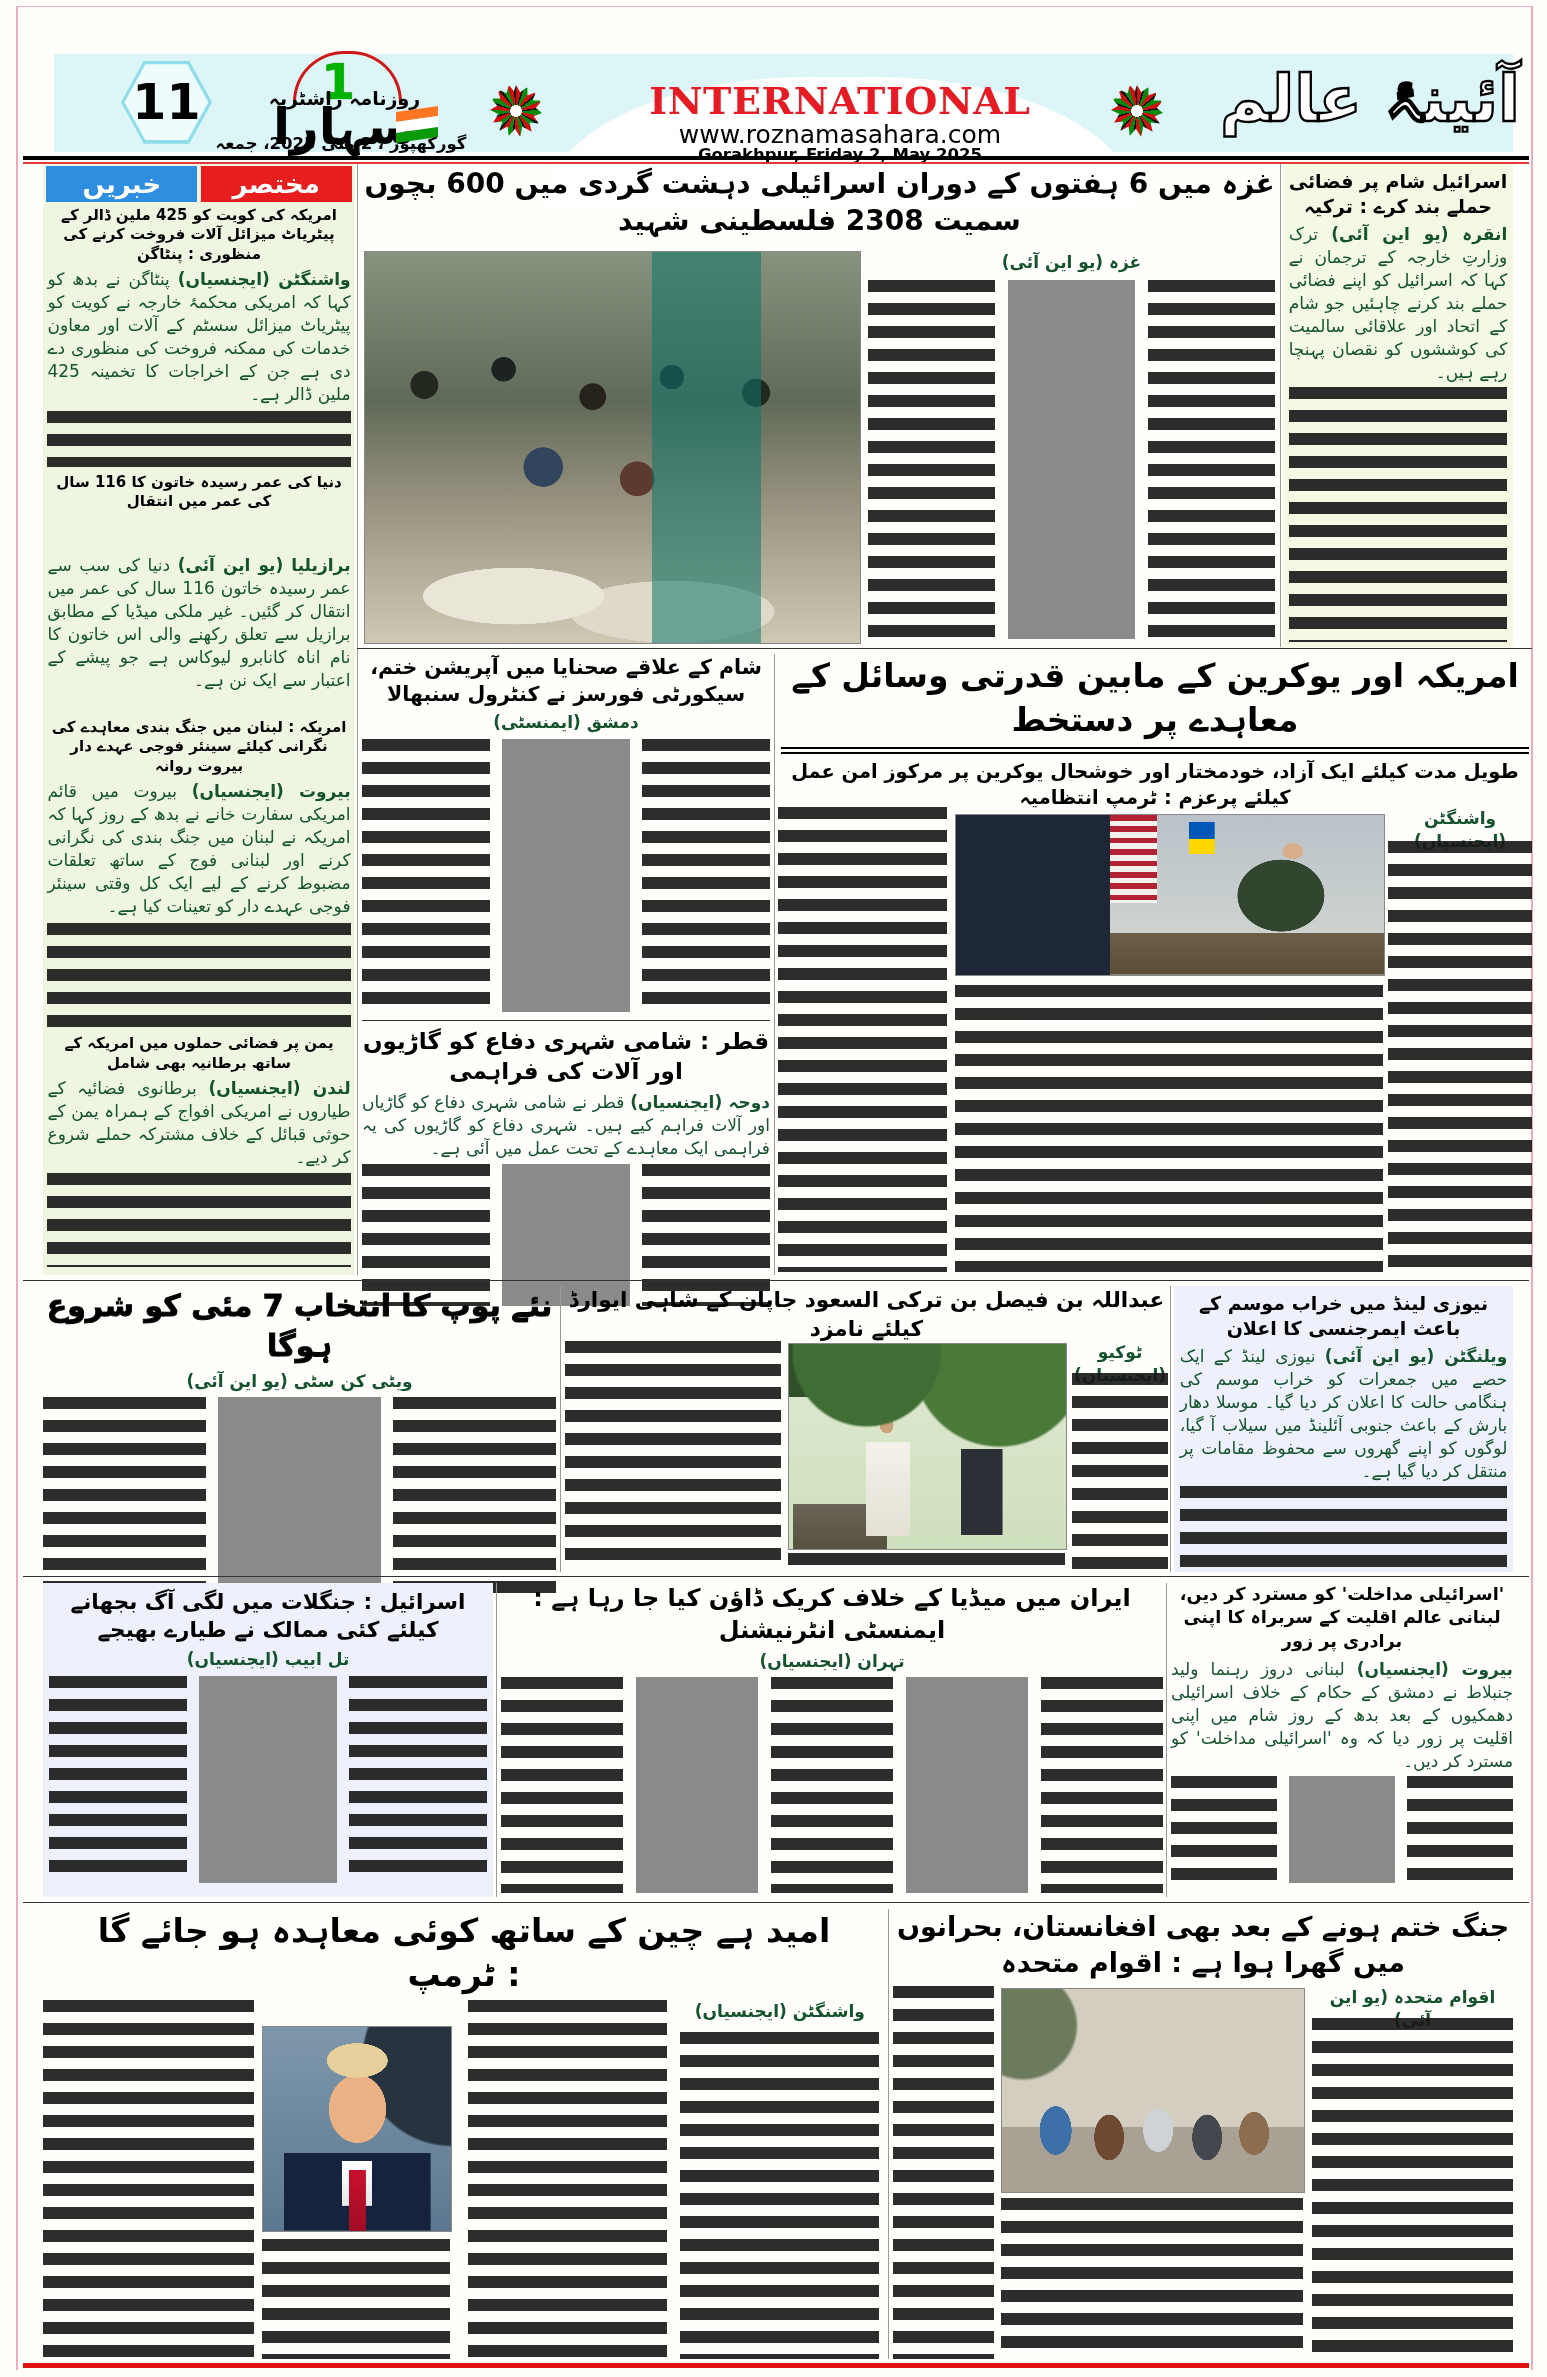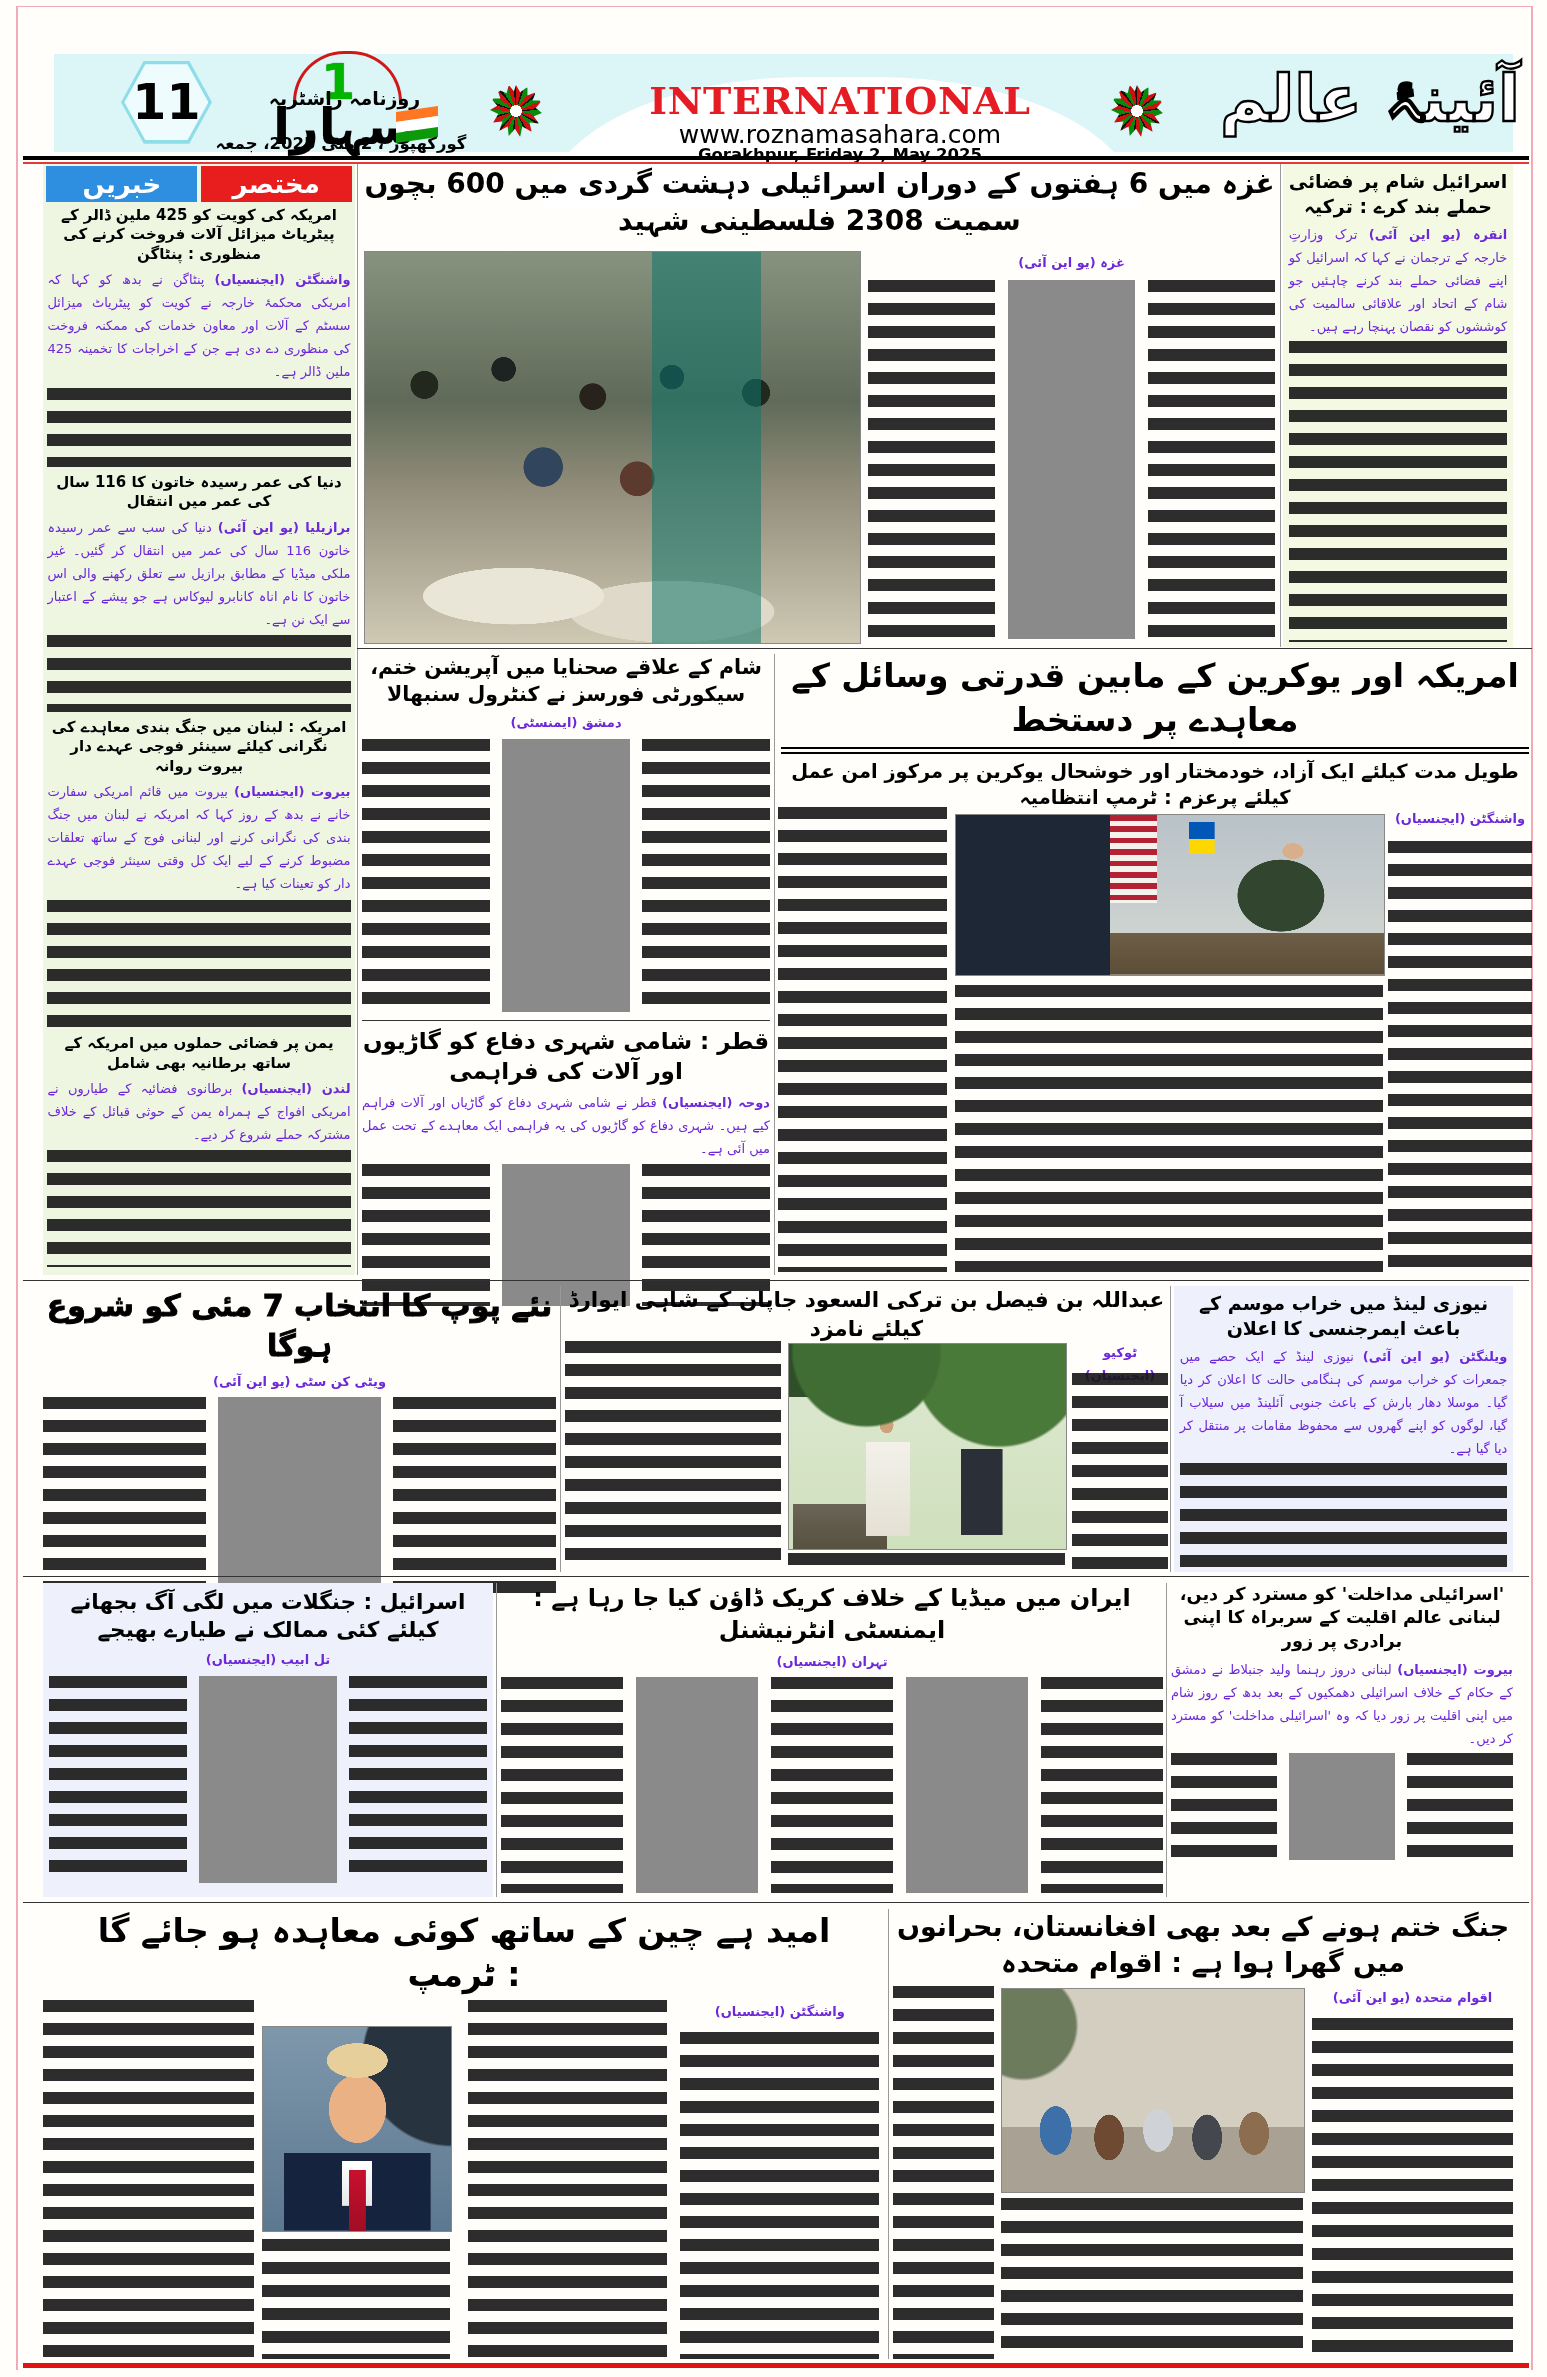--- a/index.html
+++ b/index.html
@@ -2,21 +2,21 @@
 <html lang="ur" style="font-size:9px"><head>
 <meta charset="utf-8">
 <style>
   html,body{margin:0;padding:0;background:#ffffff;}
   #page{position:relative;width:1548px;height:2377px;background:#fffefb;overflow:hidden;
         font-family:"DejaVu Sans",sans-serif;}
   .abs{position:absolute;}
   .rtl{direction:rtl;}
   h2,h3,h4,p{margin:0;}
   .hl{font-weight:bold;color:#000;text-align:center;direction:rtl;line-height:1.32;}
-  .body{direction:rtl;font-size:13px;line-height:23px;text-align:justify;color:#6d28d9;}
+  .body{direction:rtl;font-size:17px;line-height:23px;text-align:justify;color:#14532d;}
   .dl{font-weight:bold;}
   .sim{background-image:repeating-linear-gradient(180deg, rgba(22,22,22,.9) 0 12px, transparent 12px 23px);
        background-repeat:repeat;min-height:23px;}
   .cols{display:flex;direction:rtl;gap:12.5px;}
   .cols > div{flex:1;}
   .vsep{width:1.1px;background:#8a8a8a;flex:0 0 1.1px;}
   .vrule{position:absolute;width:1.1px;background:#9a9a9a;}
   .hrule{position:absolute;height:1.1px;background:#333;}
   .redline{position:absolute;height:1.7px;background:#e23a3a;}
   
@@ -165,21 +165,21 @@
   <section id="briefs" class="abs">
     <div id="briefs-head">
       <div class="bh red">مختصر</div>
       <div class="bh blue">خبریں</div>
     </div>
     <article class="brief" style="height:267px;">
       <h3 class="hl">امریکہ کی کویت کو 425 ملین ڈالر کے پیٹریاٹ میزائل آلات فروخت کرنے کی منظوری : پنٹاگن</h3>
       <p class="body"><span class="dl">واشنگٹن (ایجنسیاں)</span> <span>پنٹاگن نے بدھ کو کہا کہ امریکی محکمۂ خارجہ نے کویت کو پیٹریاٹ میزائل سسٹم کے آلات اور معاون خدمات کی ممکنہ فروخت کی منظوری دے دی ہے جن کے اخراجات کا تخمینہ 425 ملین ڈالر ہے۔</span></p>
       <div class="sim"></div>
     </article>
-    <article class="brief" style="height:245px;">
+    <article class="brief" style="height:245px;gap:38px;">
       <h3 class="hl">دنیا کی عمر رسیدہ خاتون کا 116 سال کی عمر میں انتقال</h3>
       <p class="body"><span class="dl">برازیلیا (یو این آئی)</span> <span>دنیا کی سب سے عمر رسیدہ خاتون 116 سال کی عمر میں انتقال کر گئیں۔ غیر ملکی میڈیا کے مطابق برازیل سے تعلق رکھنے والی اس خاتون کا نام اناہ کانابرو لیوکاس ہے جو پیشے کے اعتبار سے ایک نن ہے۔</span></p>
       <div class="sim"></div>
     </article>
     <article class="brief" style="flex:1;">
       <h3 class="hl">امریکہ : لبنان میں جنگ بندی معاہدے کی نگرانی کیلئے سینئر فوجی عہدے دار بیروت روانہ</h3>
       <p class="body"><span class="dl">بیروت (ایجنسیاں)</span> <span>بیروت میں قائم امریکی سفارت خانے نے بدھ کے روز کہا کہ امریکہ نے لبنان میں جنگ بندی کی نگرانی کرنے اور لبنانی فوج کے ساتھ تعلقات مضبوط کرنے کے لیے ایک کل وقتی سینئر فوجی عہدے دار کو تعینات کیا ہے۔</span></p>
       <div class="sim"></div>
     </article>
     <article class="brief" style="height:239px;">

